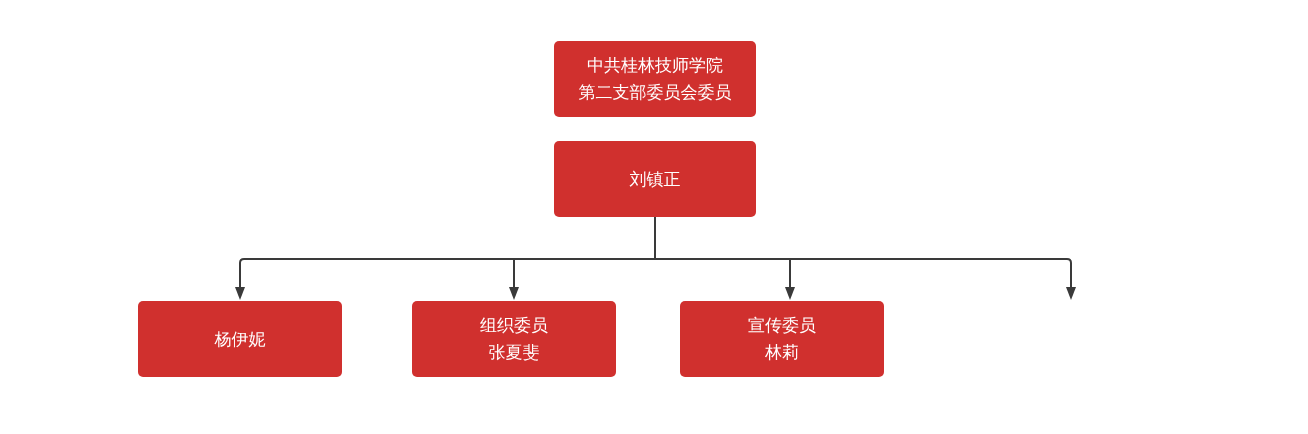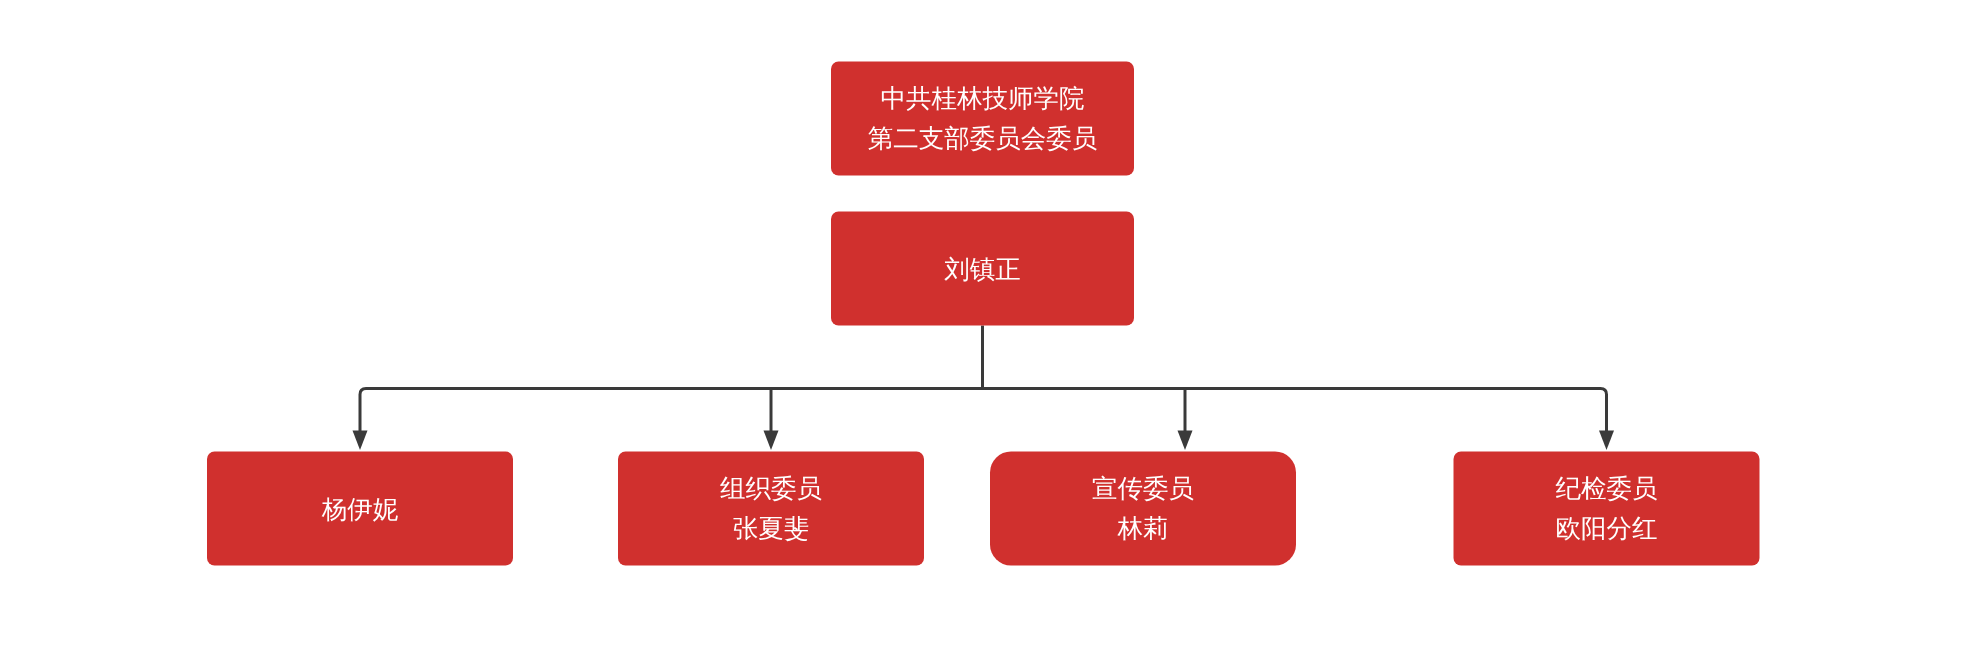--- a/index.html
+++ b/index.html
@@ -50,21 +50,21 @@
     font-size: 17px;
     line-height: 27px;
     cursor: default;
   }
   .node span { display: block; white-space: nowrap; }
   
   .node-committee  { left: 554px; top:  41px; width: 202px; height: 76px; }
   .node-secretary  { left: 554px; top: 141px; width: 202px; height: 76px; }
   .node-deputy     { left: 138px; top: 301px; width: 204px; height: 76px; }
   .node-organize   { left: 412px; top: 301px; width: 204px; height: 76px; }
-  .node-publicity  { left: 660px; top: 301px; width: 204px; height: 76px; border-radius: 14px; }
+  .node-publicity  { left: 680px; top: 301px; width: 204px; height: 76px; }
   .node-discipline { left: 969px; top: 301px; width: 204px; height: 76px; }
 </style>
 </head>
 <body>
 
 <div class="canvas">
 
   <svg class="connector-svg" viewBox="0 0 1308 434" xmlns="http://www.w3.org/2000/svg">
 
     <path d="M655 217 V259"></path>
@@ -96,18 +96,14 @@
   <div class="node node-organize">
     <span>组织委员</span>
     <span>张夏斐</span>
   </div>
 
   <div class="node node-publicity">
     <span>宣传委员</span>
     <span>林莉</span>
   </div>
 
-  <div class="node node-discipline">
-    <span>纪检委员</span>
-    <span>欧阳分红</span>
-  </div>
 
 </div>
 
 </body></html>

